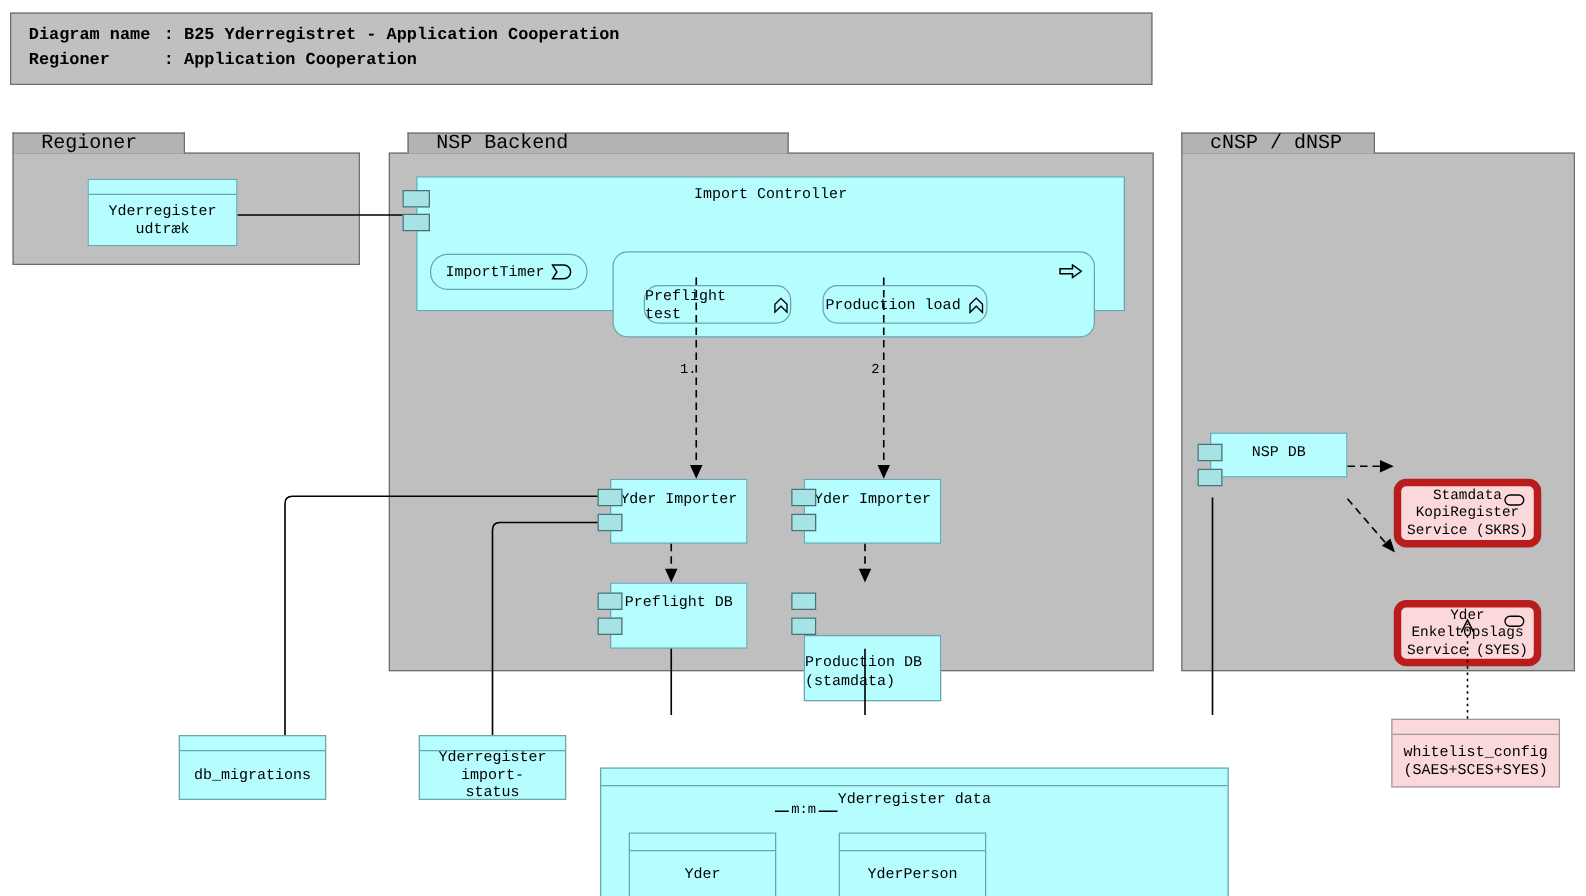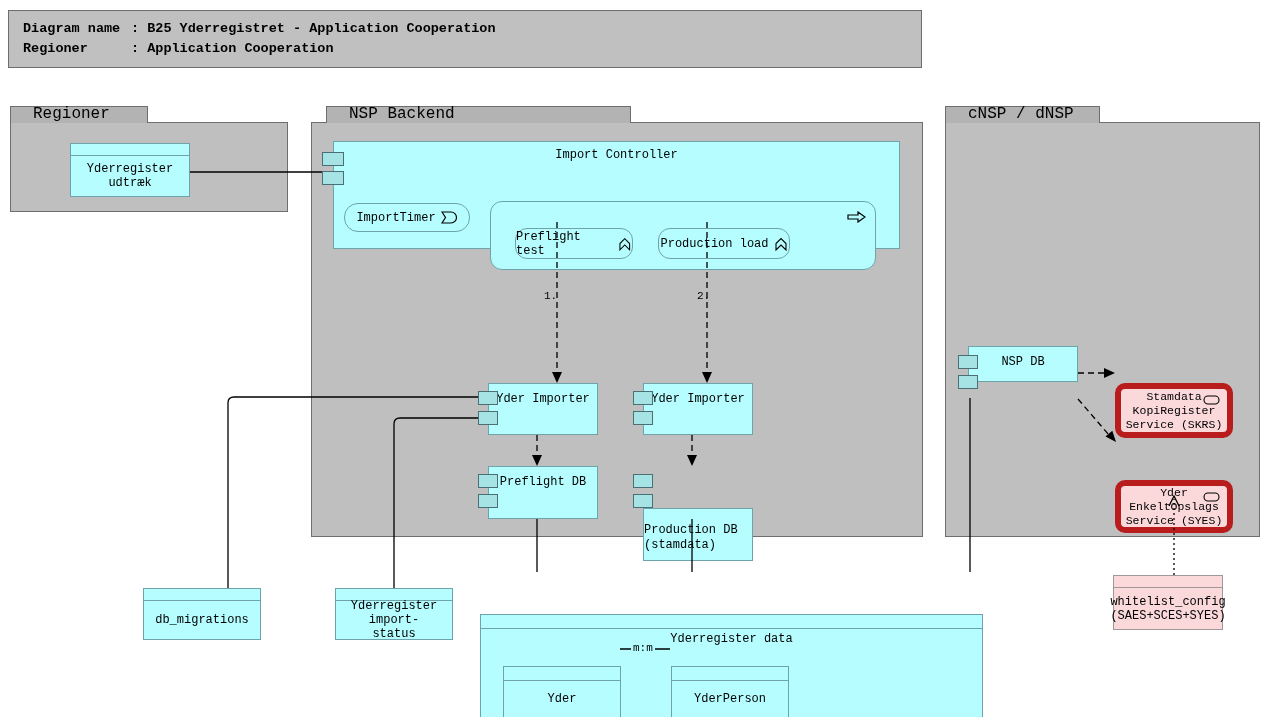--- a/index.html
+++ b/index.html
@@ -204,21 +204,21 @@
         </div>
     </div>
     <div class="dobj" style="left:190px;top:51px;width:118px;height:53px;">
       <div class="strip"></div>
       <div class="lbl">
           <span>YderPerson</span>
         </div>
     </div>
   </div>
 
-  <div class="dobj pink" style="left:1113px;top:575px;width:110px;height:55px;">
+  <div class="dobj pink" style="left:1113px;top:575px;width:135px;height:55px;">
     <div class="strip"></div>
     <div class="lbl">
       <span>whitelist_config</span>
       <span>(SAES+SCES+SYES)</span>
     </div>
   </div>
 
   <span class="wire-label" style="left:544px;top:290px;">1.</span>
   <span class="wire-label" style="left:697px;top:290px;">2.</span>
   <span class="wire-label mm-label" style="left:631px;top:642px;">m:m</span>

